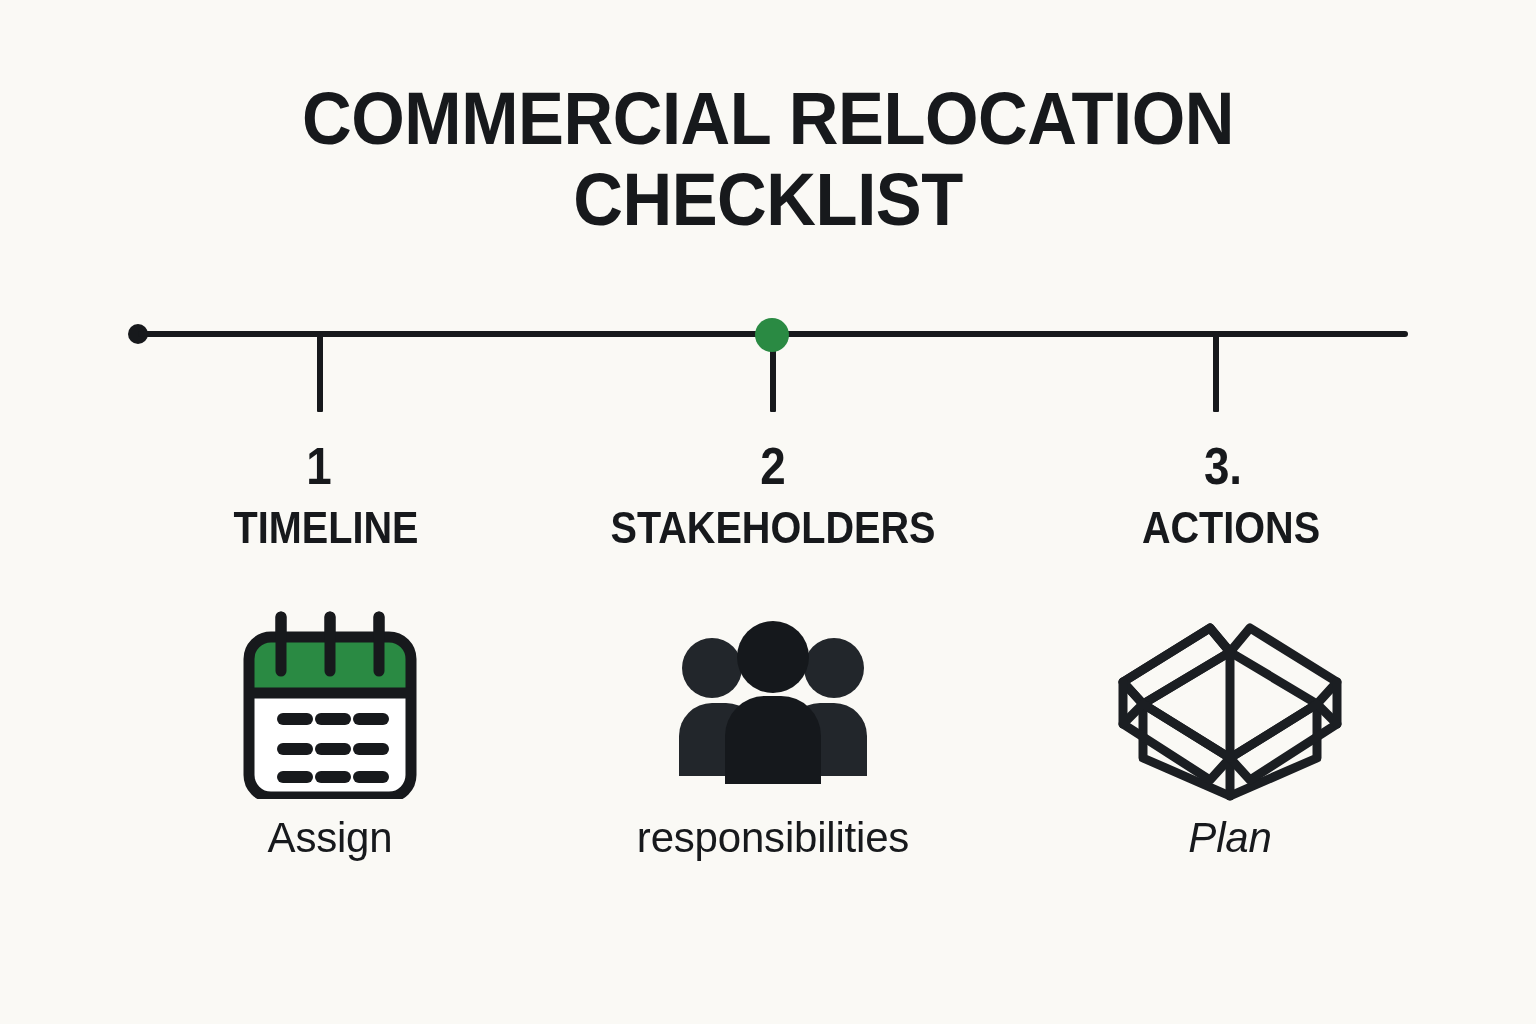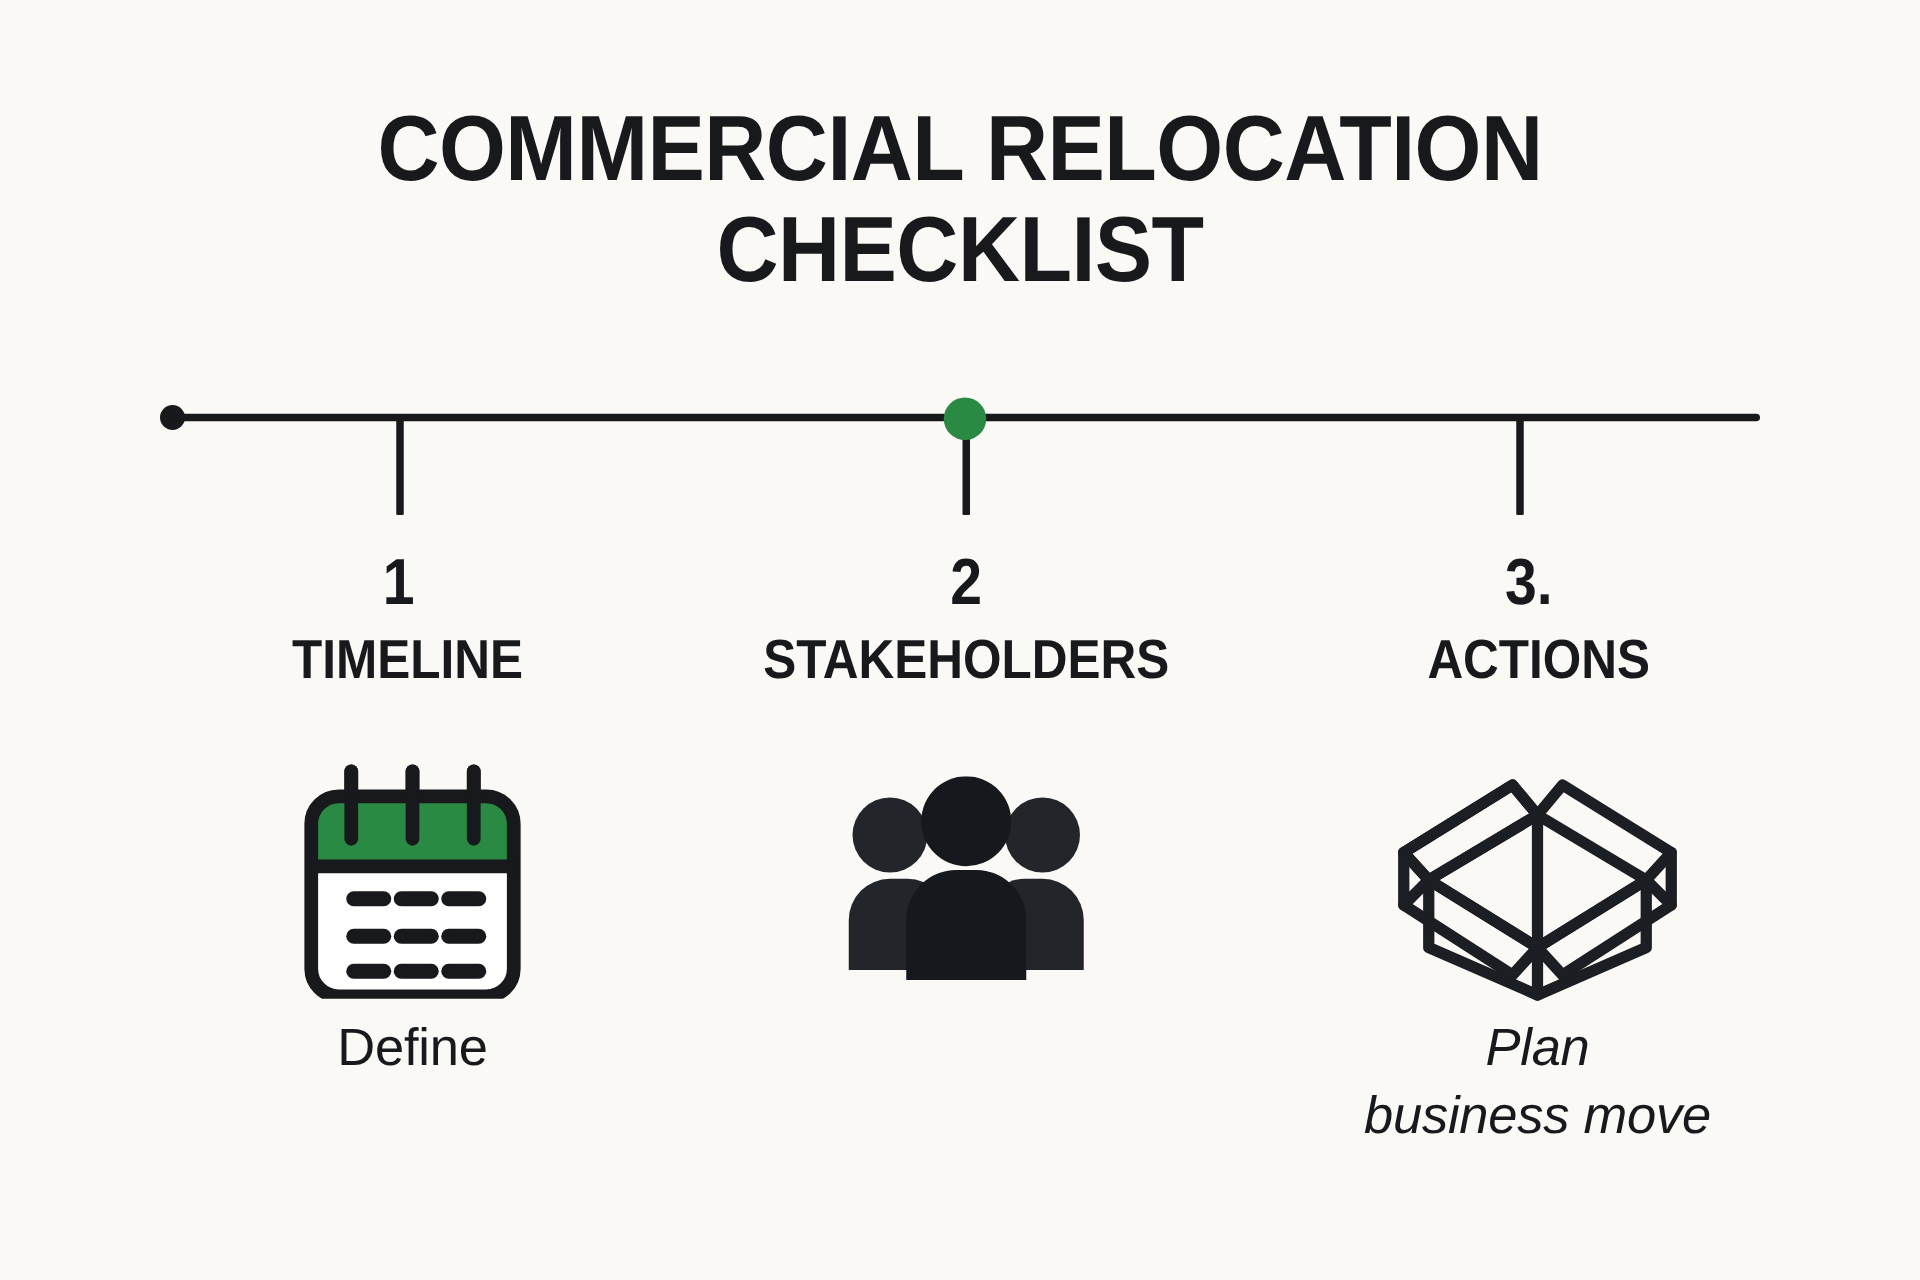--- a/index.html
+++ b/index.html
@@ -181,39 +181,40 @@
           <line x1="44" y1="140" x2="68" y2="140"></line>
           <line x1="82" y1="140" x2="106" y2="140"></line>
           <line x1="120" y1="140" x2="144" y2="140"></line>
           <line x1="44" y1="168" x2="68" y2="168"></line>
           <line x1="82" y1="168" x2="106" y2="168"></line>
           <line x1="120" y1="168" x2="144" y2="168"></line>
         </g>
       </svg>
     </div>
     <div class="step-caption">
-      <div>Define</div>
+      <div>Assign</div>
     </div>
   </div>
 
   <div class="step step-2">
     <div class="step-number num-off-2">2</div>
     <div class="step-label">STAKEHOLDERS</div>
     <div class="icon-slot">
 
       <svg width="200" height="165" viewBox="0 0 200 165">
         <circle cx="39" cy="47" r="30" fill="#22262b"></circle>
         <path d="M6 155 v-40 a33 33 0 0 1 33 -33 h14 a33 33 0 0 1 33 33 v40 z" fill="#22262b"></path>
         <circle cx="161" cy="47" r="30" fill="#22262b"></circle>
         <path d="M114 155 v-40 a33 33 0 0 1 33 -33 h14 a33 33 0 0 1 33 33 v40 z" fill="#22262b"></path>
         <circle cx="100" cy="36" r="36" fill="#15181c"></circle>
         <path d="M52 163 v-48 a40 40 0 0 1 40 -40 h16 a40 40 0 0 1 40 40 v48 z" fill="#15181c"></path>
       </svg>
     </div>
     <div class="step-caption">
+      <div>responsibilities</div>
     </div>
   </div>
 
   <div class="step step-3">
     <div class="step-number num-off-3">3.</div>
     <div class="step-label lbl-off-3">ACTIONS</div>
     <div class="icon-slot off-3">
 
       <svg width="230" height="195" viewBox="0 0 230 195">
         <g fill="none" stroke="#1b1e22" stroke-width="9" stroke-linejoin="round" stroke-linecap="round">
@@ -231,17 +232,16 @@
           <path d="M8 118 L28 98 L115 152 L95 174 Z"></path>
           <path d="M222 118 L202 98 L115 152 L135 174 Z"></path>
           <path d="M8 76 L8 118"></path>
           <path d="M222 76 L222 118"></path>
           <path d="M115 46 L115 152"></path>
         </g>
       </svg>
     </div>
     <div class="step-caption cap-off-3">
       <div>Plan</div>
-      <div>business move</div>
     </div>
   </div>
 
 </div>
 
 </body></html>

